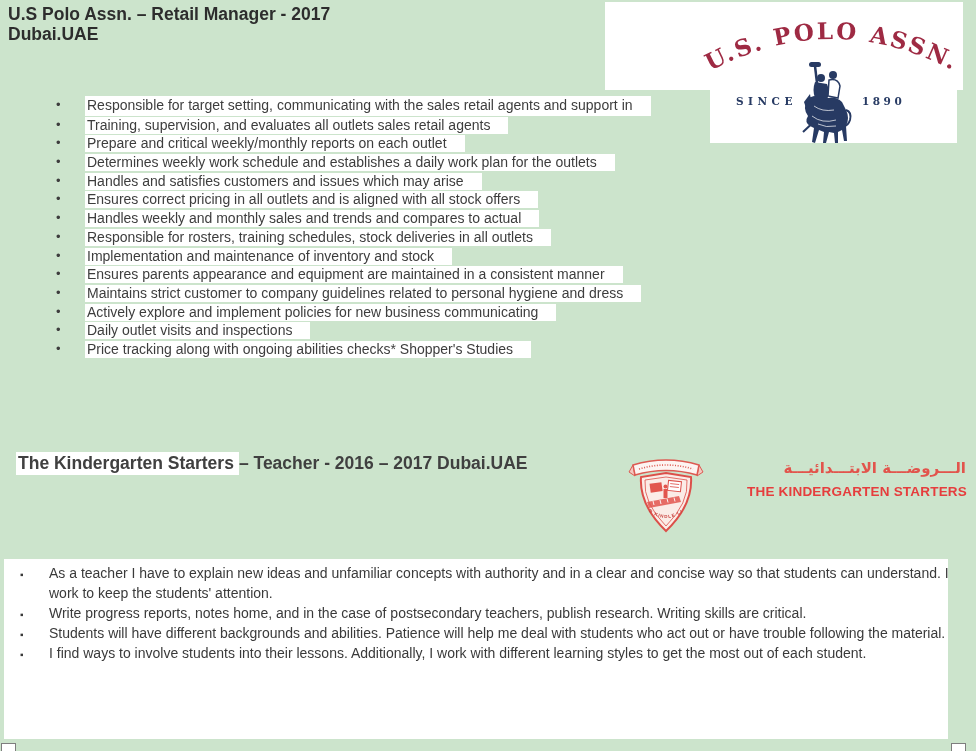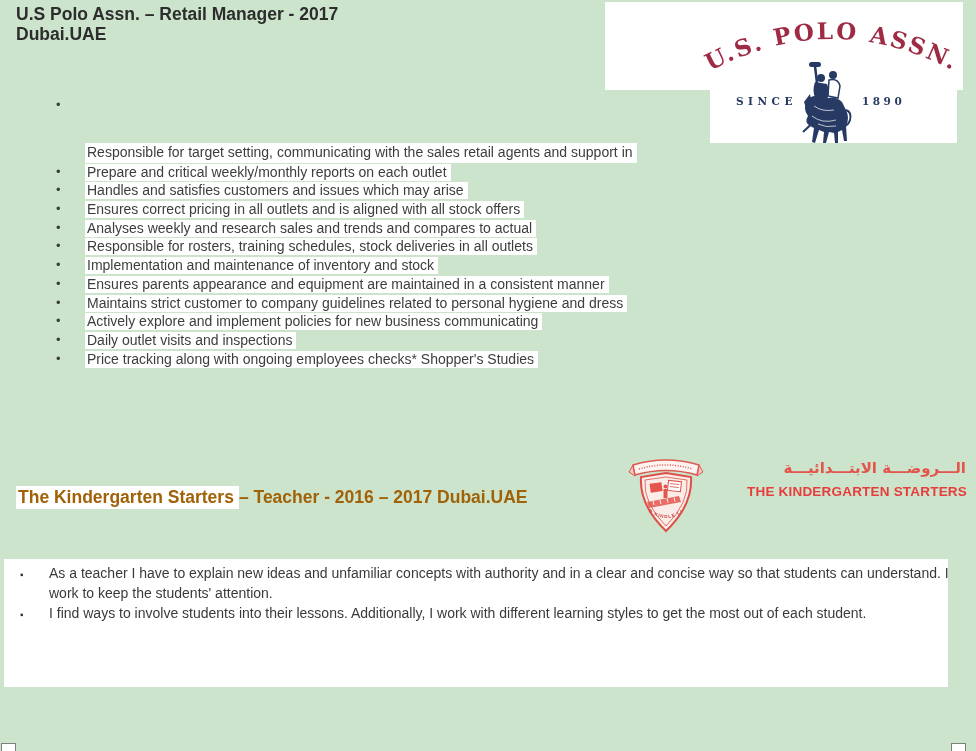--- a/index.html
+++ b/index.html
@@ -2,50 +2,50 @@
 <html><head>
 <meta charset="utf-8">
 <style>
   html,body{margin:0;padding:0;}
   body{
     width:976px;height:751px;position:relative;overflow:hidden;
     background:#cce4cc;
     font-family:"Liberation Sans",sans-serif;
   }
   
-  .sec-title{position:absolute;left:16px;font-weight:bold;color:#2d2d2d;
+  .sec-title{position:absolute;left:8px;font-weight:bold;color:#2d2d2d;
              font-size:17.5px;line-height:20px;}
   .sec-title .loc{display:block;}
   
   .polo-list{position:absolute;left:0;top:96px;margin:0;padding:0;list-style:none;z-index:1;}
   .polo-list li{position:relative;margin:0;padding:0 0 0 85px;line-height:18.68px;
                 font-size:14px;color:#3d3d3d;white-space:nowrap;}
   .polo-list li::before{content:"•";position:absolute;left:56px;top:0;
                         font-size:13px;color:#3d3d3d;}
-  .polo-list .hl{background:#ffffff;padding:0 4px 1px 2px;margin-top:47px;}
+  .polo-list .hl{background:#ffffff;padding:0 18px 1px 2px;}
   .polo-list .clip{display:inline-block;max-width:623px;overflow:hidden;
                    white-space:nowrap;vertical-align:top;}
   
   .polo-box-a{position:absolute;left:605px;top:2px;width:358px;height:88px;
               background:#ffffff;z-index:2;}
   .polo-box-b{position:absolute;left:710px;top:90px;width:247px;height:53px;
               background:#ffffff;z-index:2;}
   .polo-logo{position:absolute;left:700px;top:8px;width:264px;height:138px;z-index:3;}
   
-  .kg-title{position:absolute;left:16px;top:487px;font-weight:bold;color:#a16207;
+  .kg-title{position:absolute;left:16px;top:453px;font-weight:bold;color:#404040;
             font-size:17.5px;line-height:20px;}
   .kg-title .hl2{background:#ffffff;padding:1px 5px 2px 2px;}
   .kg-crest{position:absolute;left:627px;top:453px;width:78px;height:84px;}
   .kg-arabic{position:absolute;left:700px;top:459px;width:266px;text-align:right;
              direction:rtl;font-size:15px;color:#e2544c;
              font-family:"DejaVu Sans",sans-serif;font-weight:bold;}
   .kg-name{position:absolute;left:700px;top:484px;width:267px;text-align:right;
            font-size:13.5px;font-weight:bold;letter-spacing:0.2px;color:#e63d3d;}
   
-  .teacher-box{position:absolute;left:4px;top:559px;width:944px;height:128px;
+  .teacher-box{position:absolute;left:4px;top:559px;width:944px;height:180px;
                background:#ffffff;}
   .teacher-list{margin:0;padding:5px 0 0 0;list-style:none;}
   .teacher-list li{position:relative;margin:0;padding:0 0 0 45px;width:900px;
                    line-height:19.9px;font-size:14px;color:#3a3a3a;}
   .teacher-list li::before{content:"▪";position:absolute;left:16px;top:1px;
                            font-size:10px;color:#3a3a3a;}
   
   .handle{position:absolute;width:13px;height:12px;background:#ffffff;
           border:1px solid #7d7d7d;z-index:5;}
   .handle.left{left:1px;top:743px;}
@@ -59,36 +59,42 @@
   <span class="loc">Dubai.UAE</span>
 </div>
 
 <ul class="polo-list">
 
     <li>
       <span class="hl clip">Responsible for target setting, communicating with the sales retail agents and support in</span>
     </li>
 
 
+    <li>
+      <span class="hl">Training, supervision, and evaluates all outlets sales retail agents</span>
+    </li>
 
     <li>
       <span class="hl">Prepare and critical weekly/monthly reports on each outlet</span>
     </li>
 
+    <li>
+      <span class="hl">Determines weekly work schedule and establishes a daily work plan for the outlets</span>
+    </li>
 
     <li>
       <span class="hl">Handles and satisfies customers and issues which may arise</span>
     </li>
 
     <li>
       <span class="hl">Ensures correct pricing in all outlets and is aligned with all stock offers</span>
     </li>
 
     <li>
-      <span class="hl">Analyses weekly and research sales and trends and compares to actual</span>
+      <span class="hl">Handles weekly and monthly sales and trends and compares to actual</span>
     </li>
 
     <li>
       <span class="hl">Responsible for rosters, training schedules, stock deliveries in all outlets</span>
     </li>
 
     <li>
       <span class="hl">Implementation and maintenance of inventory and stock</span>
     </li>
 
@@ -102,21 +108,21 @@
 
     <li>
       <span class="hl">Actively explore and implement policies for new business communicating</span>
     </li>
 
     <li>
       <span class="hl">Daily outlet visits and inspections</span>
     </li>
 
     <li>
-      <span class="hl">Price tracking along with ongoing employees checks* Shopper's Studies</span>
+      <span class="hl">Price tracking along with ongoing abilities checks* Shopper's Studies</span>
     </li>
   </ul>
 
 <div class="polo-box-a"></div>
 <div class="polo-box-b"></div>
 
 <svg class="polo-logo" viewBox="0 0 264 138" xmlns="http://www.w3.org/2000/svg">
   <defs>
     <path id="uspa-arc" d="M 12 62 Q 132 0 252 62" fill="none"></path>
   </defs>
@@ -171,21 +177,27 @@
 <div class="kg-arabic">الـــروضـــة الابتـــدائيـــة</div>
 <div class="kg-name">THE KINDERGARTEN STARTERS</div>
 
 <div class="teacher-box">
   <ul class="teacher-list">
 
       <li>
         <span>As a teacher I have to explain new ideas and unfamiliar concepts with authority and in a clear and concise way so that students can understand. I work to keep the students' attention.</span>
       </li>
 
-
+      <li>
+        <span>Write progress reports, notes home, and in the case of postsecondary teachers, publish research. Writing skills are critical.</span>
+      </li>
+
+      <li>
+        <span>Students will have different backgrounds and abilities. Patience will help me deal with students who act out or have trouble following the material.</span>
+      </li>
 
       <li>
         <span>I find ways to involve students into their lessons. Additionally, I work with different learning styles to get the most out of each student.</span>
       </li>
 
     </ul>
 </div>
 
 <div class="handle left"></div>
 <div class="handle right"></div>

